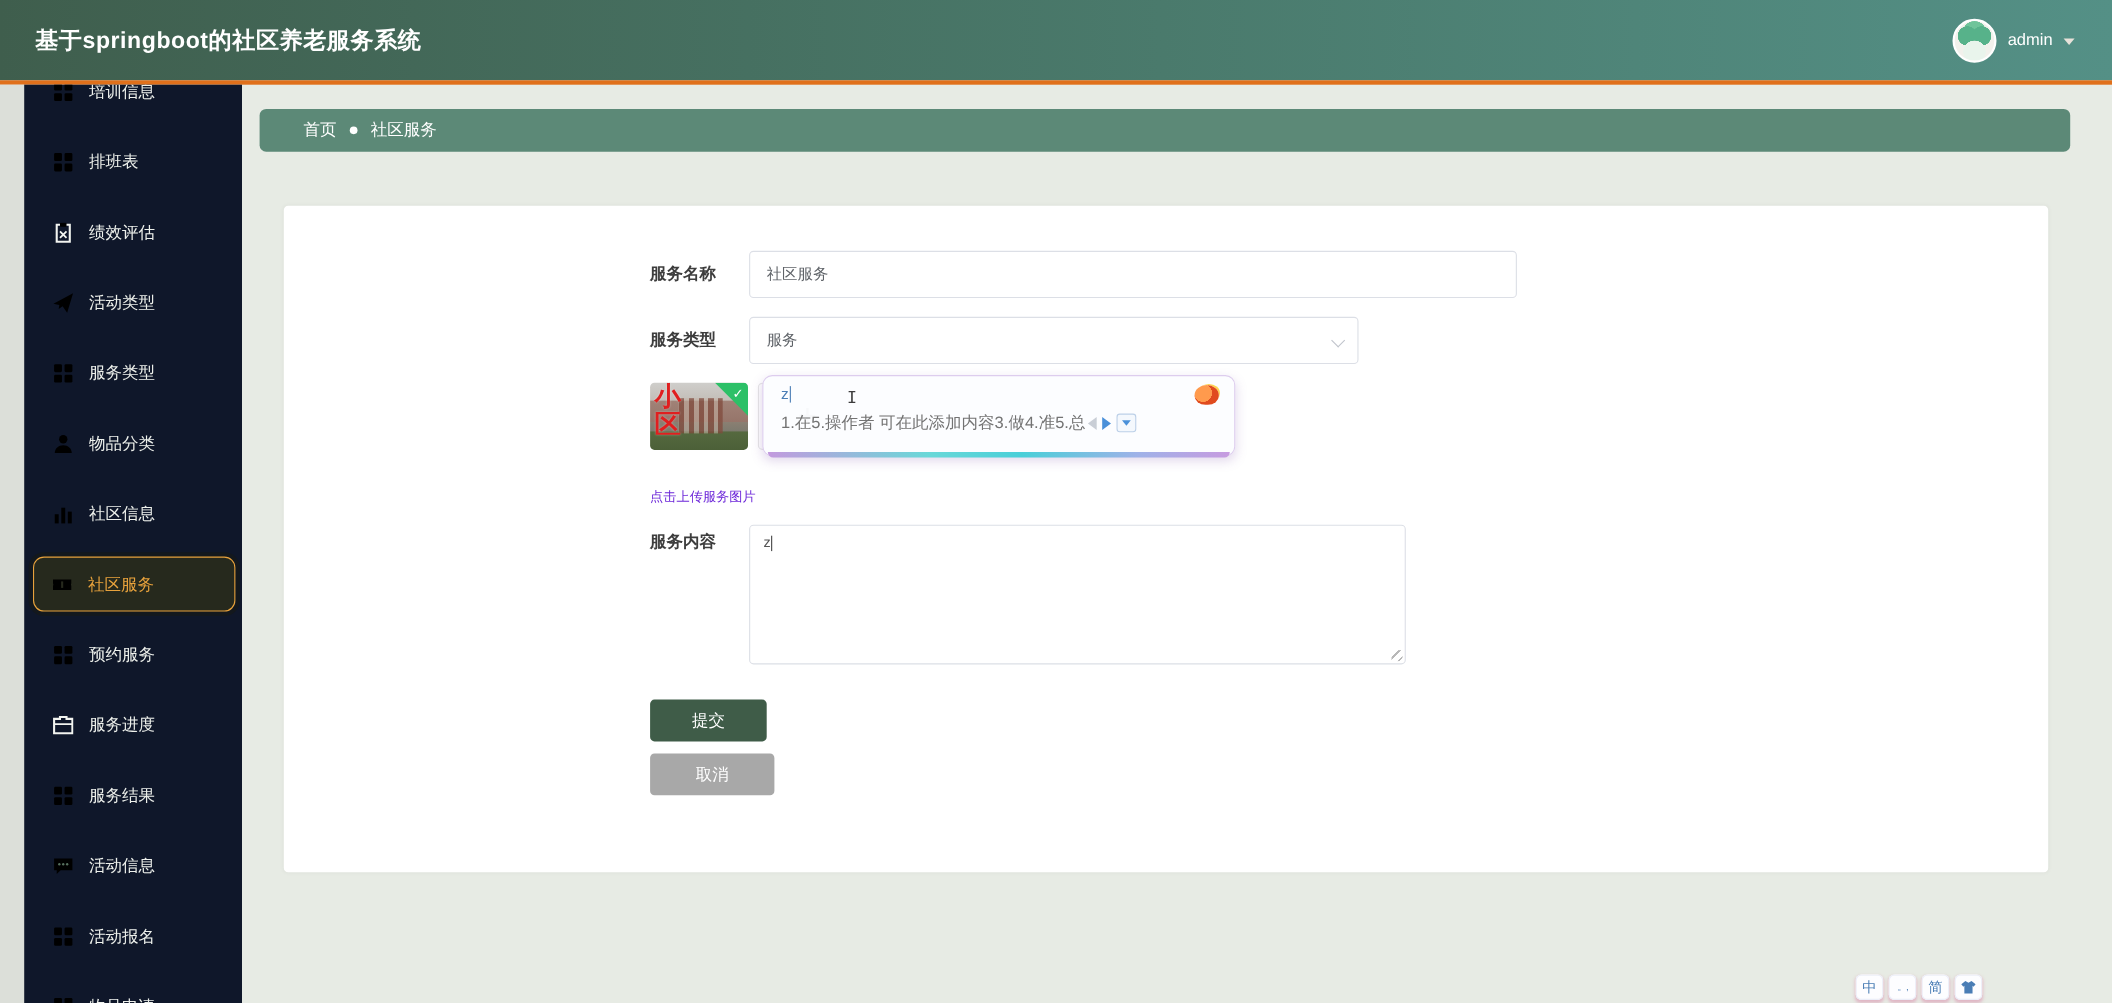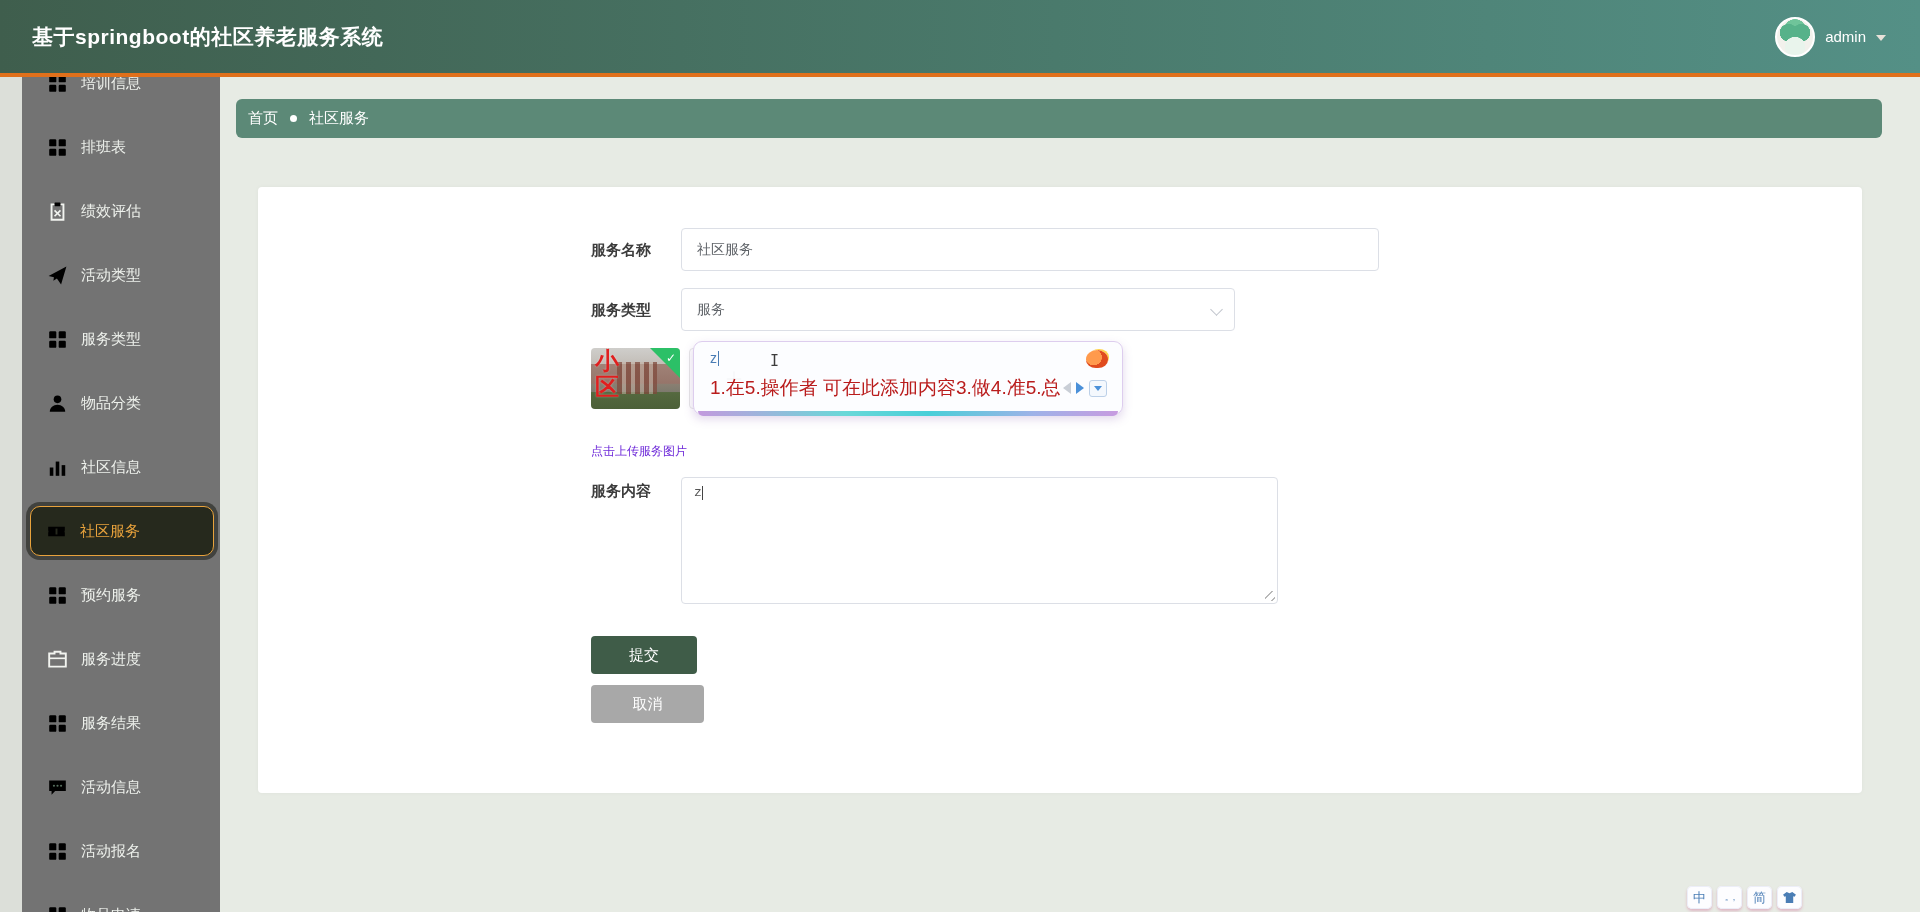--- a/index.html
+++ b/index.html
@@ -20,36 +20,36 @@
       radial-gradient(circle at 50% 60%, #f6e8d8 0 22%, transparent 23%),
       #f2f1ec; }
   .admin-name { color:#ffffff; font-size:15px; }
   .caret-down { width:0; height:0; border-left:5px solid transparent; border-right:5px solid transparent;
     border-top:6px solid #e8e2da; margin-top:2px; }
   .orange-bar { height:4px; background:#e0701b; }
 
   
   .layout { display:flex; height:835px; }
   .left-strip { width:22px; background:#dcdfd9; }
-  .sidebar { width:198px; background:#737373; overflow:hidden; padding-top:0; }
+  .sidebar { width:198px; background:#0f172a; overflow:hidden; padding-top:0; }
   .content { flex:1; overflow:hidden; }
 
   
   .menu { margin-top:-9px; }
   .menu-item { height:30px; margin-bottom:34px; display:flex; align-items:center;
     padding-left:26px; color:#eef1ec; font-size:15px; cursor:pointer; }
   .menu-item .s-icon { width:19px; height:19px; margin-right:14px; flex:0 0 auto; color:#f2f4f0; }
   .menu-item.active { height:50px; margin:-10px 6px 24px 8px; padding-left:16px;
     background:#26291d; border:1px solid #e8a23c; border-radius:10px;
     box-shadow:0 0 0 4px rgba(24,26,18,.55); color:#e8a23c; }
   .menu-item.active .s-icon { color:#e8a23c; }
 
   
   .breadcrumb { margin:22px 38px 0 16px; height:39px; background:#5c8977; border-radius:6px;
-    display:flex; align-items:center; padding:0 12px; color:#ffffff; font-size:15px; }
+    display:flex; align-items:center; padding:0 40px; color:#ffffff; font-size:15px; }
   .crumb-dot { width:7px; height:7px; border-radius:50%; background:#ffffff; margin:0 12px; }
 
   
   .card { margin:49px 58px 0 38px; height:606px; background:#ffffff; border-radius:4px;
     position:relative; box-shadow:0 0 4px rgba(0,0,0,.04); }
   .form { padding-top:41px; padding-left:333px; }
   .frow { display:flex; margin-bottom:17px; }
   .flabel { width:80px; margin-right:10px; font-size:15px; font-weight:bold;
     color:#3d3d3d; line-height:43px; flex:0 0 auto; }
   .frow.top .flabel { line-height:20px; padding-top:6px; }
@@ -97,21 +97,21 @@
   .ime-pop::after { content:""; position:absolute; left:4px; right:4px; bottom:-2px; height:5px;
     border-radius:0 0 9px 9px;
     background:linear-gradient(90deg,#c39ade 0%,#69d8d8 35%,#49cfd8 55%,#9fb2e8 80%,#c79be0 100%); }
   .ime-compose { font-size:14px; color:#4a7db5; display:flex; align-items:center; }
   .ime-caret { display:inline-block; width:1px; height:15px; background:#4a7db5; margin-left:1px; }
   .ibeam { position:absolute; left:76px; top:10px; width:10px; height:18px; color:#3c3c3c;
     font-size:15px; font-family:"DejaVu Sans Mono",monospace; }
   .ime-emoji { position:absolute; right:14px; top:8px; width:22px; height:18px; border-radius:50% 50% 45% 45%;
     background:radial-gradient(circle at 35% 40%, #ff9a4d 0 45%, #e04b1e 46% 100%);
     box-shadow:2px -2px 0 -1px #ffd34d; }
-  .ime-cands { display:flex; align-items:center; margin-top:9px; font-size:19px; color:#b91c1c; }
+  .ime-cands { display:flex; align-items:center; margin-top:9px; font-size:15px; color:#737373; }
   .ime-pager { display:flex; align-items:center; gap:5px; margin-left:2px; }
   .pg-left { width:0; height:0; border-top:6px solid transparent; border-bottom:6px solid transparent;
     border-right:8px solid #c9ced6; }
   .pg-right { width:0; height:0; border-top:6px solid transparent; border-bottom:6px solid transparent;
     border-left:8px solid #4a90d9; }
   .pg-more { width:18px; height:17px; border:1px solid #bcd0e8; border-radius:3px; background:#f4f8fd;
     display:flex; align-items:center; justify-content:center; }
   .pg-more-tri { width:0; height:0; border-left:4px solid transparent; border-right:4px solid transparent;
     border-top:5px solid #4a90d9; }
 
@@ -314,21 +314,21 @@
               </div>
               <div class="plus-box">
                 <span class="plus-glyph">+</span>
               </div>
             </div>
             <div class="upload-tip">点击上传服务图片</div>
           </div>
         </div>
 
 
-        <div class="frow top" style="margin-top:11px;font-family:Liberation Mono, monospace;">
+        <div class="frow top" style="margin-top:11px;">
           <div class="flabel">服务内容</div>
           <div class="tarea">
             <span class="compose-z">z</span><span class="caret-line"></span>
           </div>
         </div>
 
         <div class="btn-row">
           <button class="btn btn-submit">提交</button>
           <button class="btn btn-cancel">取消</button>
         </div>

